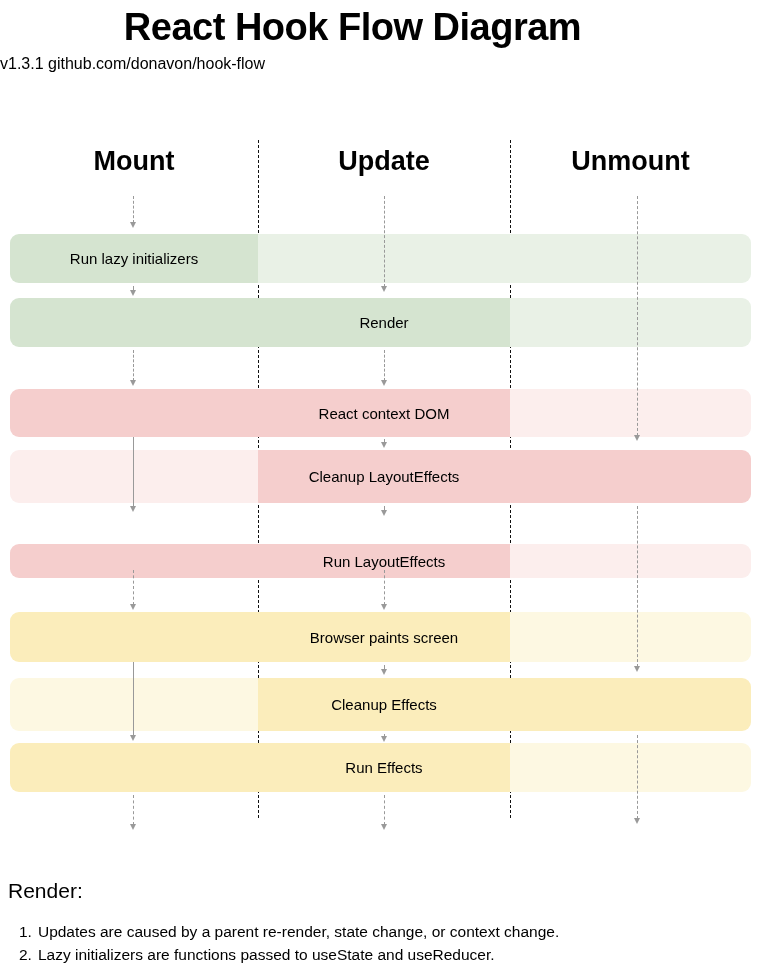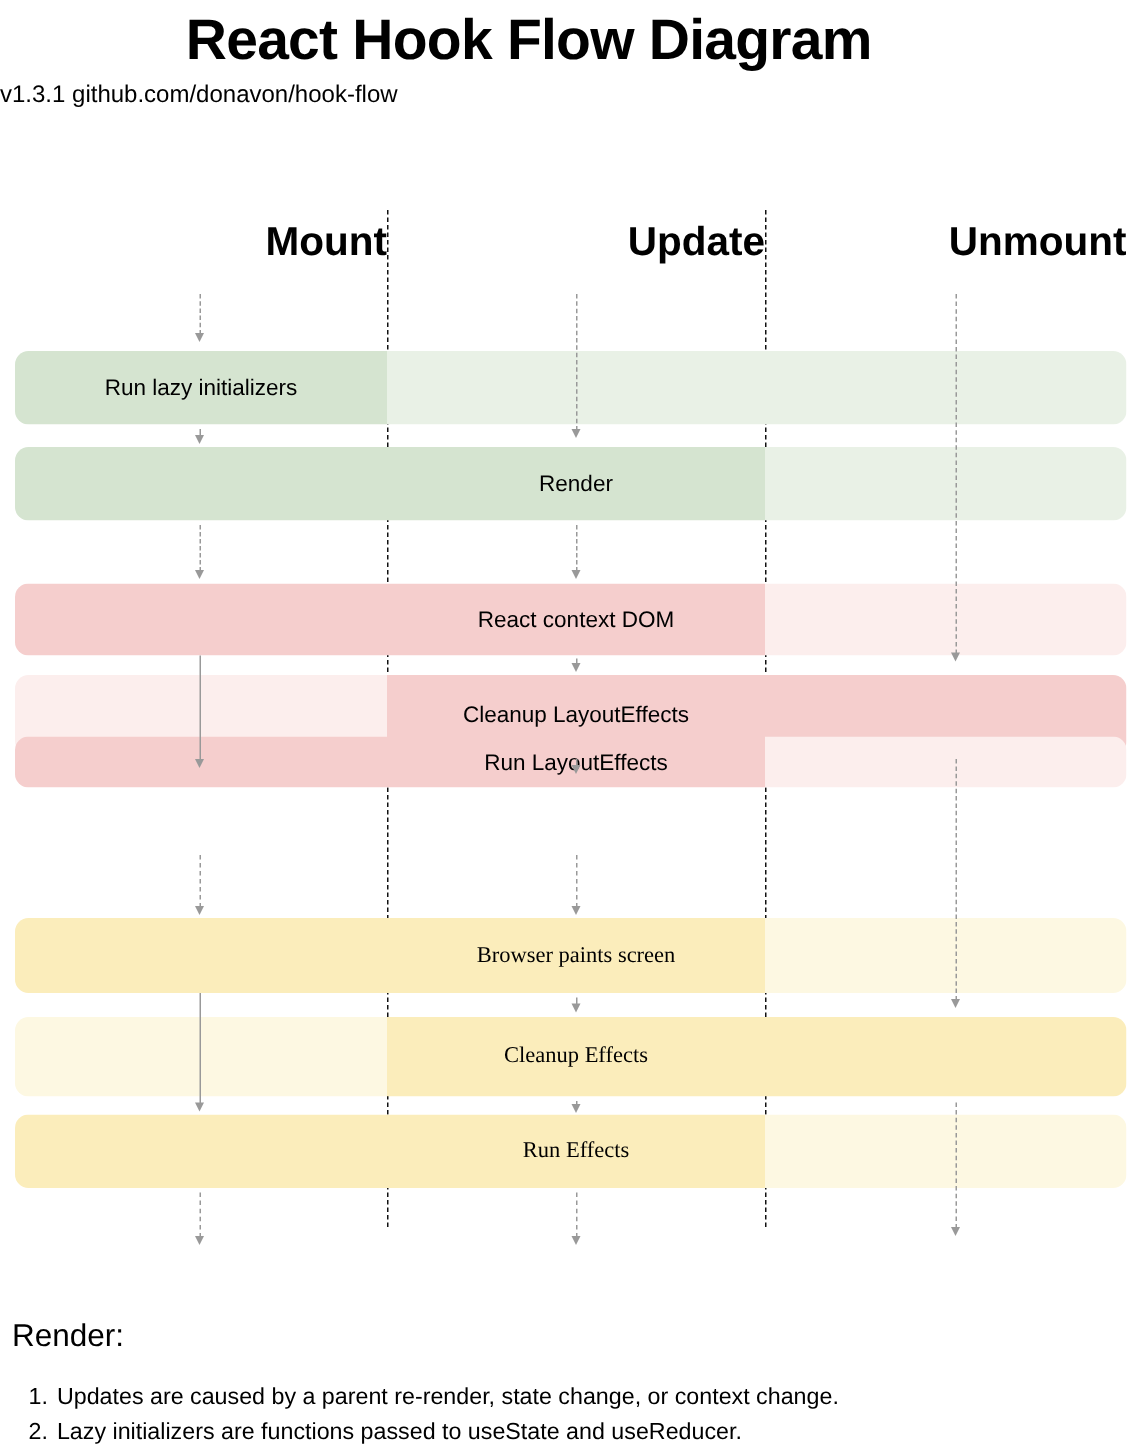--- a/index.html
+++ b/index.html
@@ -13,21 +13,21 @@
   .title{
     position:absolute;top:6px;left:0;width:705px;
     text-align:center;font-size:38px;font-weight:bold;letter-spacing:-0.5px;
   }
   .subtitle{
     position:absolute;top:55px;left:0;width:761px;
     text-align:left;font-size:16px;
   }
   .col-header{
     position:absolute;top:146px;height:32px;
-    text-align:right;font-size:27px;font-weight:bold;
+    text-align:center;font-size:27px;font-weight:bold;
   }
   .col-header.mount{left:10px;width:248px;}
   .col-header.update{left:258px;width:252px;}
   .col-header.unmount{left:510px;width:241px;}
 
   .separator{
     position:absolute;top:140px;height:678px;width:0;
     border-left:1px dashed var(--separator,#111);
   }
 
@@ -37,21 +37,21 @@
     display:flex;
   }
   .seg{display:flex;align-items:center;justify-content:center;}
   .seg.mount{width:248px;}
   .seg.update{width:252px;}
   .seg.unmount{width:241px;}
   .seg.green.dark{background:var(--green-dark,#d5e4d0);}
   .seg.green.light{background:var(--green-light,#e9f1e6);}
   .seg.red.dark{background:var(--red-dark,#f5cecd);}
   .seg.red.light{background:var(--red-light,#fceeed);}
-  .seg.yellow.dark{background:var(--yellow-dark,#fbedbb);font-family:Liberation Serif, serif;}
+  .seg.yellow.dark{background:var(--yellow-dark,#fbedbb);}
   .seg.yellow.light{background:var(--yellow-light,#fdf8e2);}
   .band-label{font-size:15px;white-space:nowrap;}
 
   .arrow{position:absolute;width:0;}
   .arrow.dashed{border-left:1px dashed var(--arrow,#999);}
   .arrow.solid{border-left:1px solid var(--arrow,#999);}
   .arrow::after{
     content:"";position:absolute;left:-4px;bottom:-5px;
     width:0;height:0;
     border-left:3.5px solid transparent;
@@ -110,21 +110,21 @@
 </div>
 
 <div class="band" style="top:450px;height:53px">
   <div class="seg mount red light"></div>
   <div class="seg update red dark">
     <span class="band-label">Cleanup LayoutEffects</span>
   </div>
   <div class="seg unmount red dark"></div>
 </div>
 
-<div class="band" style="top:491px;height:34px">
+<div class="band" style="top:544px;height:34px">
   <div class="seg mount red dark"></div>
   <div class="seg update red dark">
     <span class="band-label">Run LayoutEffects</span>
   </div>
   <div class="seg unmount red light"></div>
 </div>
 
 <div class="band" style="top:612px;height:50px">
   <div class="seg mount yellow dark"></div>
   <div class="seg update yellow dark">

